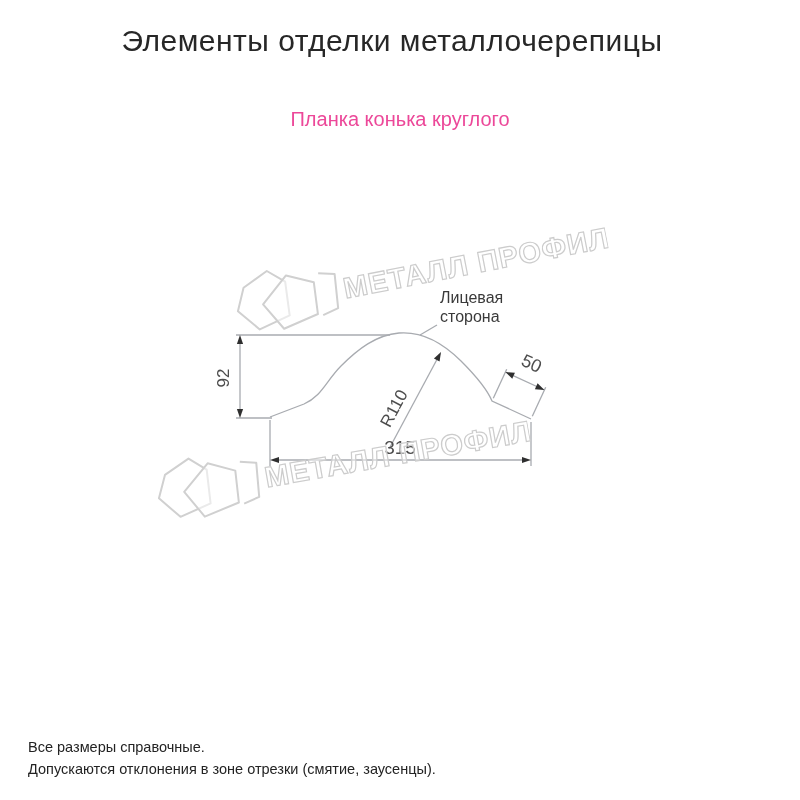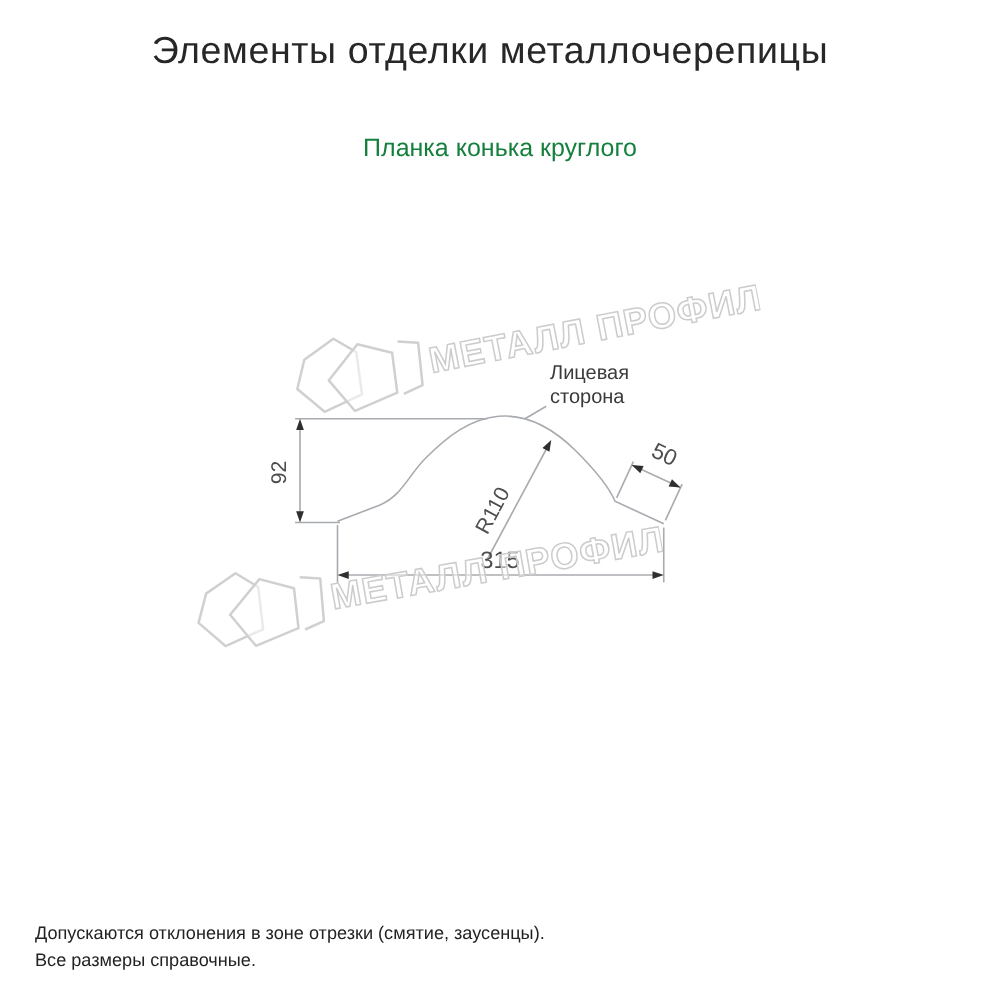--- a/index.html
+++ b/index.html
@@ -4,21 +4,21 @@
 <style>
   * { margin: 0; padding: 0; box-sizing: border-box; }
   html, body { width: 800px; height: 800px; background: #ffffff; overflow: hidden;
     font-family: "Liberation Sans", sans-serif; }
   .page { position: relative; width: 800px; height: 800px; background: #ffffff; }
 
   .title { position: absolute; top: 24px; left: 0; width: 784px; text-align: center;
     font-size: 30px; font-weight: 400; color: #272727; letter-spacing: 0.5px; }
 
   .subtitle { position: absolute; top: 108px; left: 0; width: 800px; text-align: center;
-    font-size: 20px; font-weight: 400; color: #15803d; line-height: 23px; }
+    font-size: 20px; font-weight: 400; color: #ec4899; line-height: 23px; }
 
   .drawing-svg { position: absolute; left: 0; top: 0; width: 800px; height: 800px; }
 
   .watermark { position: absolute; pointer-events: none; }
   .wm-1 { left: 234px; top: 268px; transform: rotate(-11deg); transform-origin: 0 50%; }
   .wm-2 { left: 155px; top: 455px; transform: rotate(-10deg); transform-origin: 0 50%; }
 
   .footer { position: absolute; left: 28px; top: 737px; font-size: 14.5px; color: #232323;
     line-height: 21.5px; }
 </style>
@@ -92,17 +92,17 @@
       <g stroke="#d0d0d0" stroke-width="2" fill="rgba(255,255,255,0.55)" stroke-linejoin="round">
         <path d="M 4 44 L 14 22 L 40 10 L 56 24 L 54 58 L 22 66 Z"></path>
         <path d="M 30 42 L 58 18 L 84 30 L 82 62 L 46 70 Z"></path>
         <path d="M 90 22 L 106 26 L 103 60 L 87 64" fill="none"></path>
       </g>
       <text x="112" y="52" font-size="29" font-weight="bold" letter-spacing="1" fill="rgba(255,255,255,0.5)" stroke="#cccccc" stroke-width="1.2">МЕТАЛЛ ПРОФИЛЬ</text>
     </svg>
   </div>
 
   <div class="footer">
+    <div>Все размеры справочные.</div>
     <div>Допускаются отклонения в зоне отрезки (смятие, заусенцы).</div>
-    <div>Все размеры справочные.</div>
   </div>
 
 </div>
 
 </body></html>

